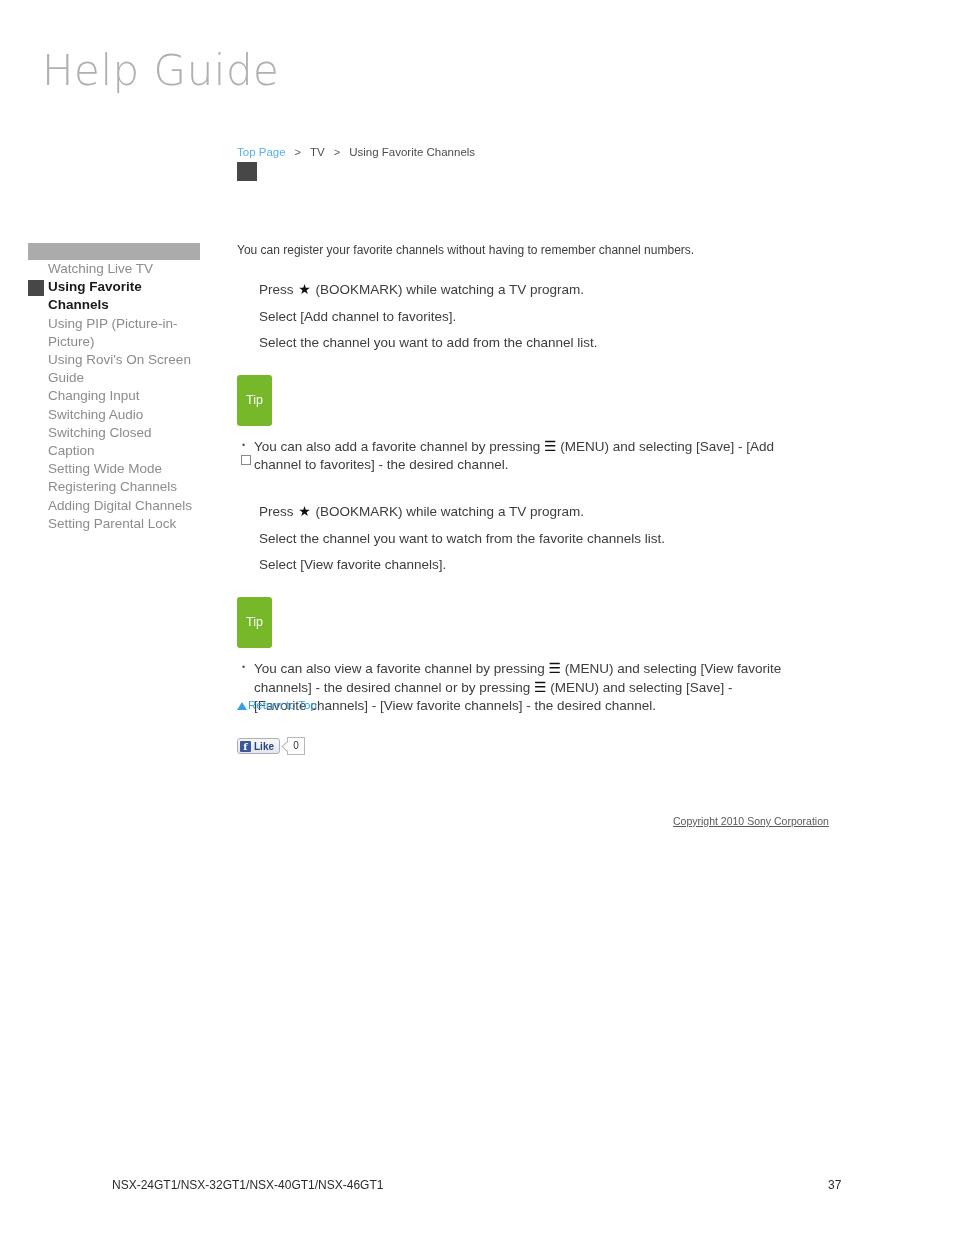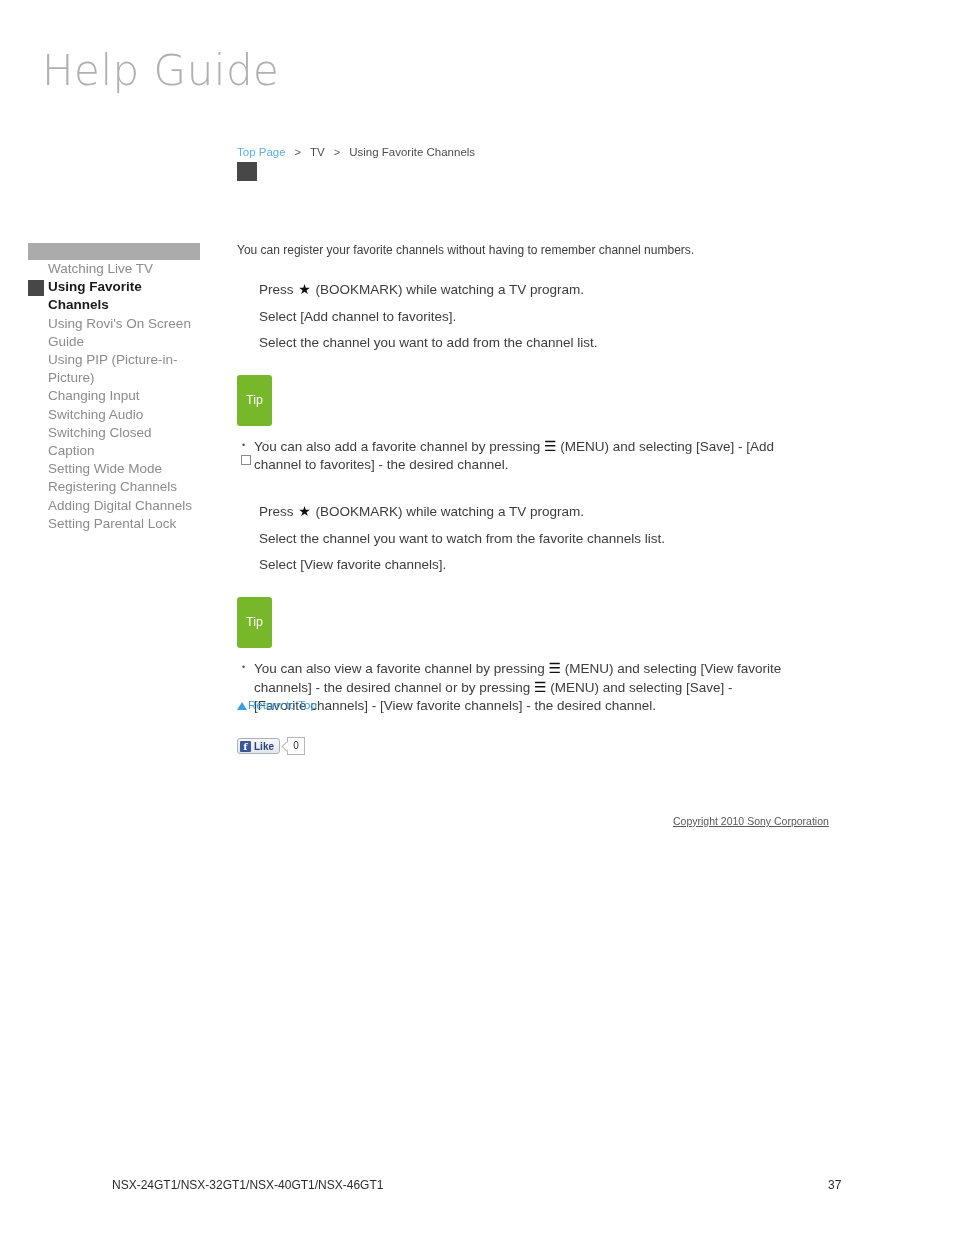--- a/index.html
+++ b/index.html
@@ -319,22 +319,22 @@
   <a href="#" class="crumb-link">Top Page</a><span class="crumb-sep">&gt;</span><a href="#" class="crumb-current" style="text-decoration:none;color:#4d4d4d;">TV</a><span class="crumb-sep">&gt;</span><span class="crumb-current">Using Favorite Channels</span>
 </nav>
 
 <div class="title-placeholder"></div>
 
 <aside class="sidebar">
   <div class="sidebar-header"></div>
   <ul class="sidebar-list" id="sidebar-list">
       <li class="sidebar-item"><span>Watching Live TV</span></li>
       <li class="sidebar-item active"><span class="sidebar-marker"></span><span>Using Favorite Channels</span></li>
+      <li class="sidebar-item"><span>Using PIP (Picture-in-Picture)</span></li>
       <li class="sidebar-item"><span>Using Rovi's On Screen Guide</span></li>
-      <li class="sidebar-item"><span>Using PIP (Picture-in-Picture)</span></li>
       <li class="sidebar-item"><span>Changing Input</span></li>
       <li class="sidebar-item"><span>Switching Audio</span></li>
       <li class="sidebar-item"><span>Switching Closed Caption</span></li>
       <li class="sidebar-item"><span>Setting Wide Mode</span></li>
       <li class="sidebar-item"><span>Registering Channels</span></li>
       <li class="sidebar-item"><span>Adding Digital Channels</span></li>
       <li class="sidebar-item"><span>Setting Parental Lock</span></li>
     </ul>
 </aside>
 

